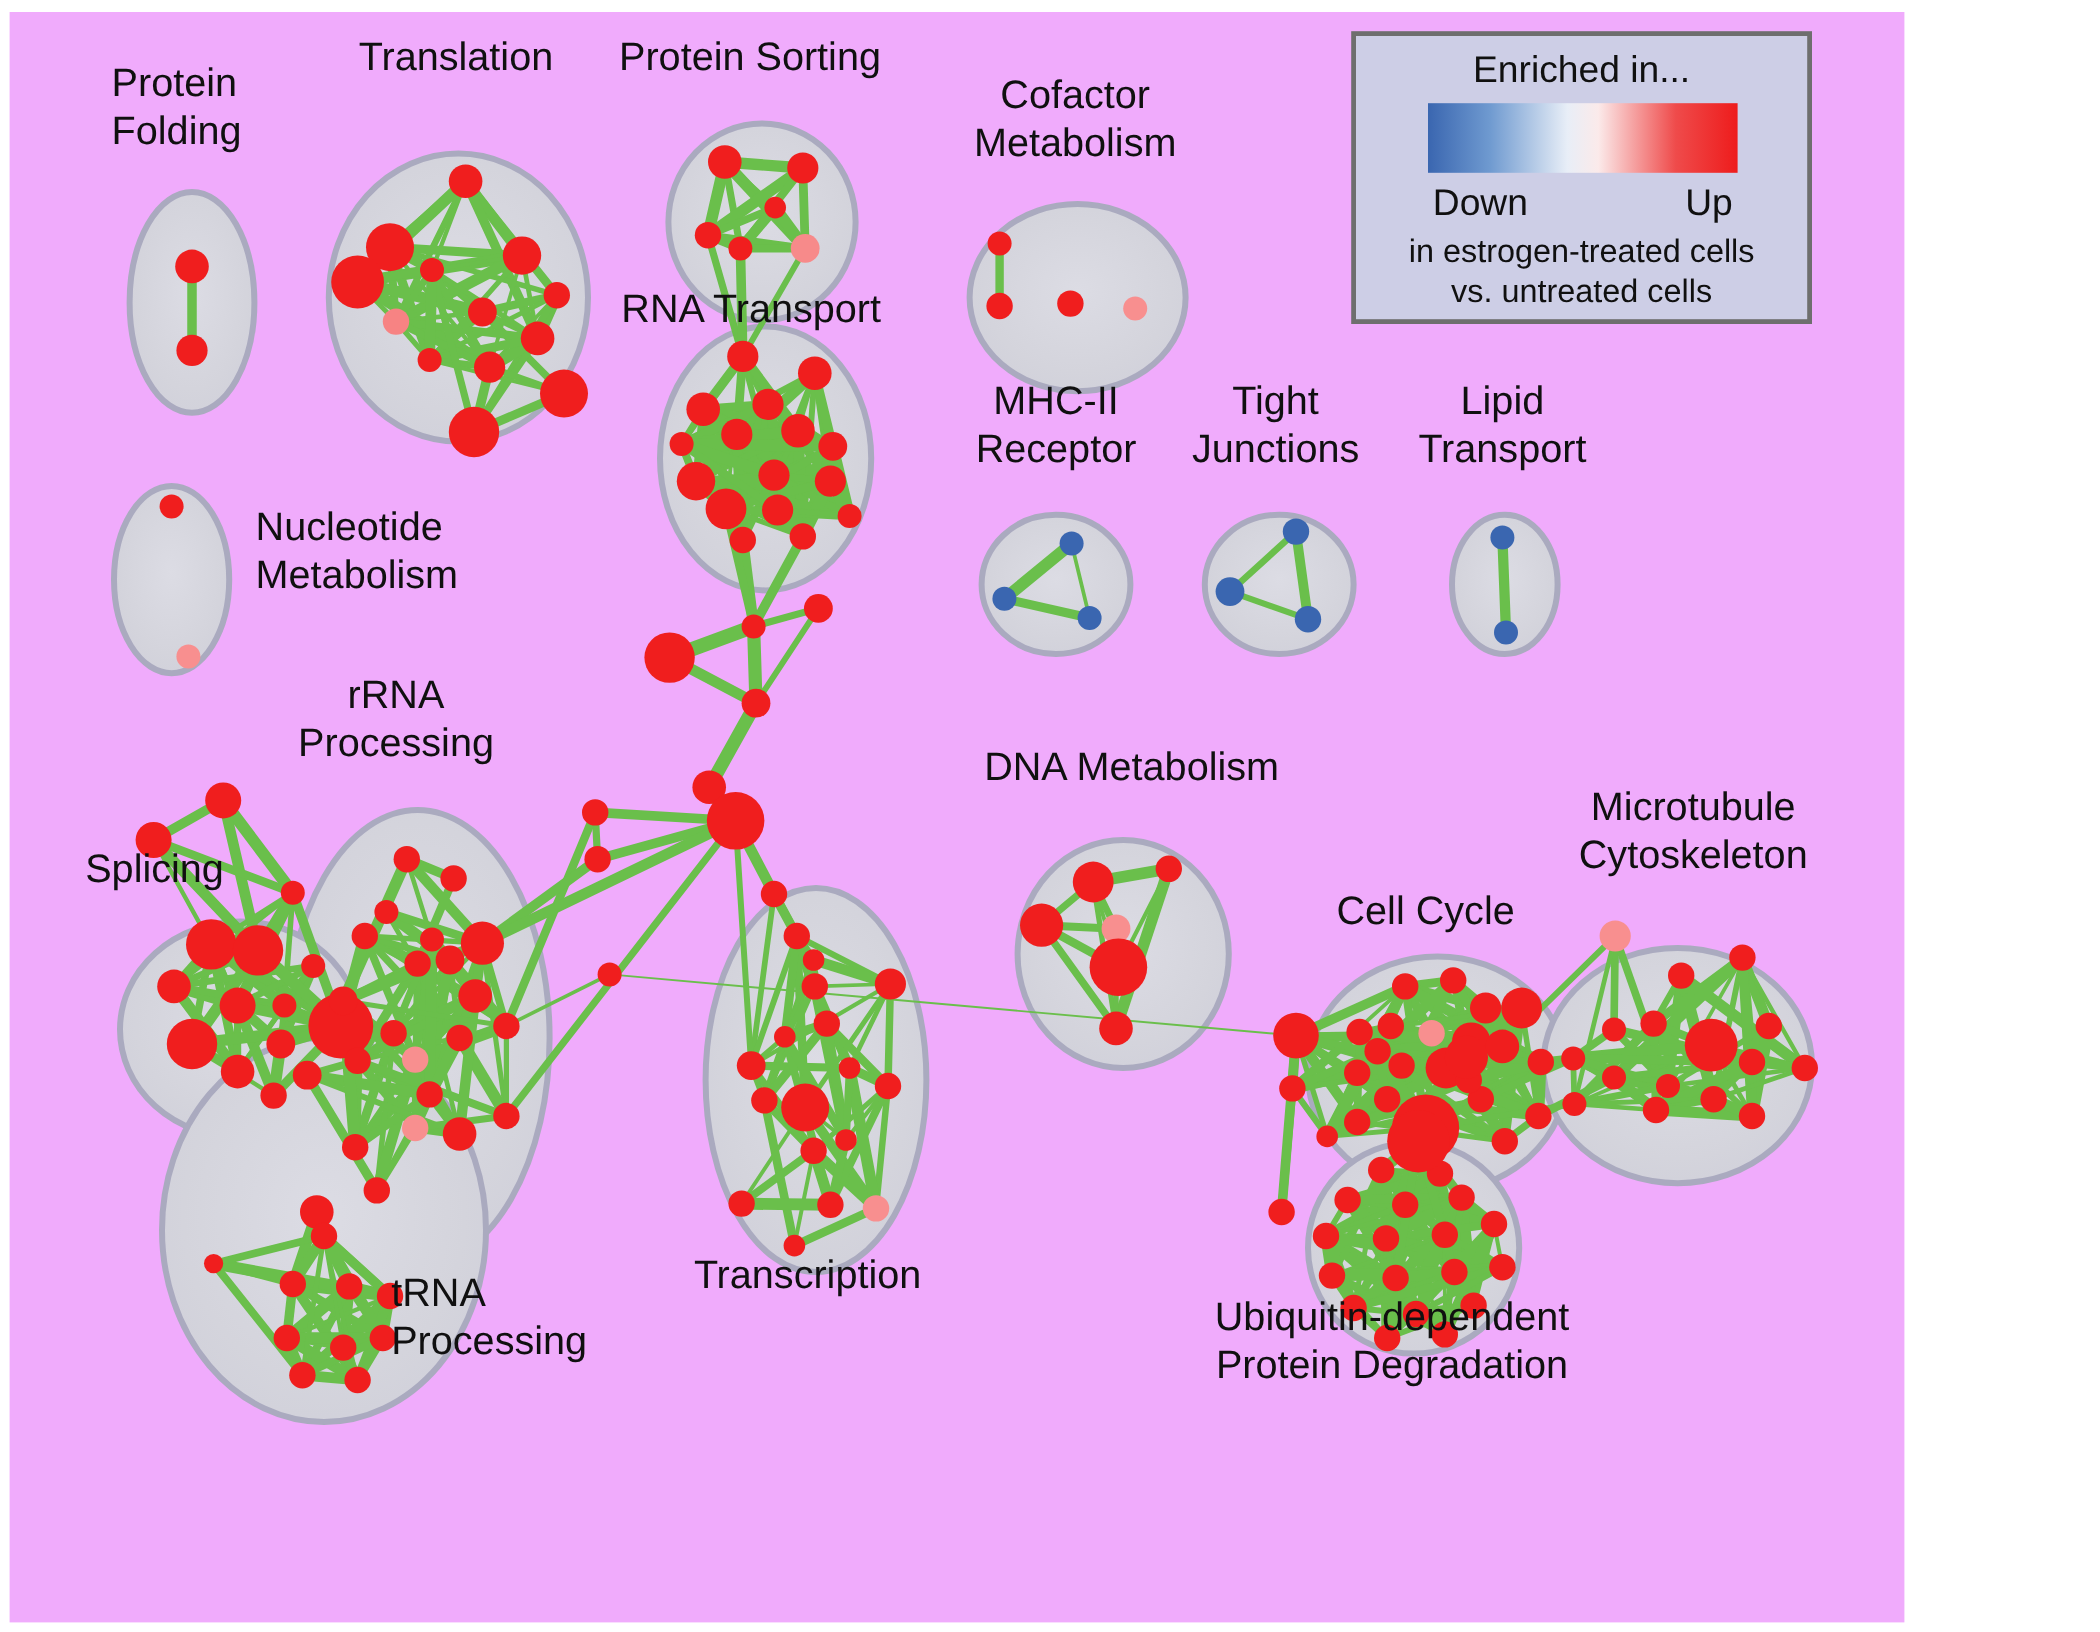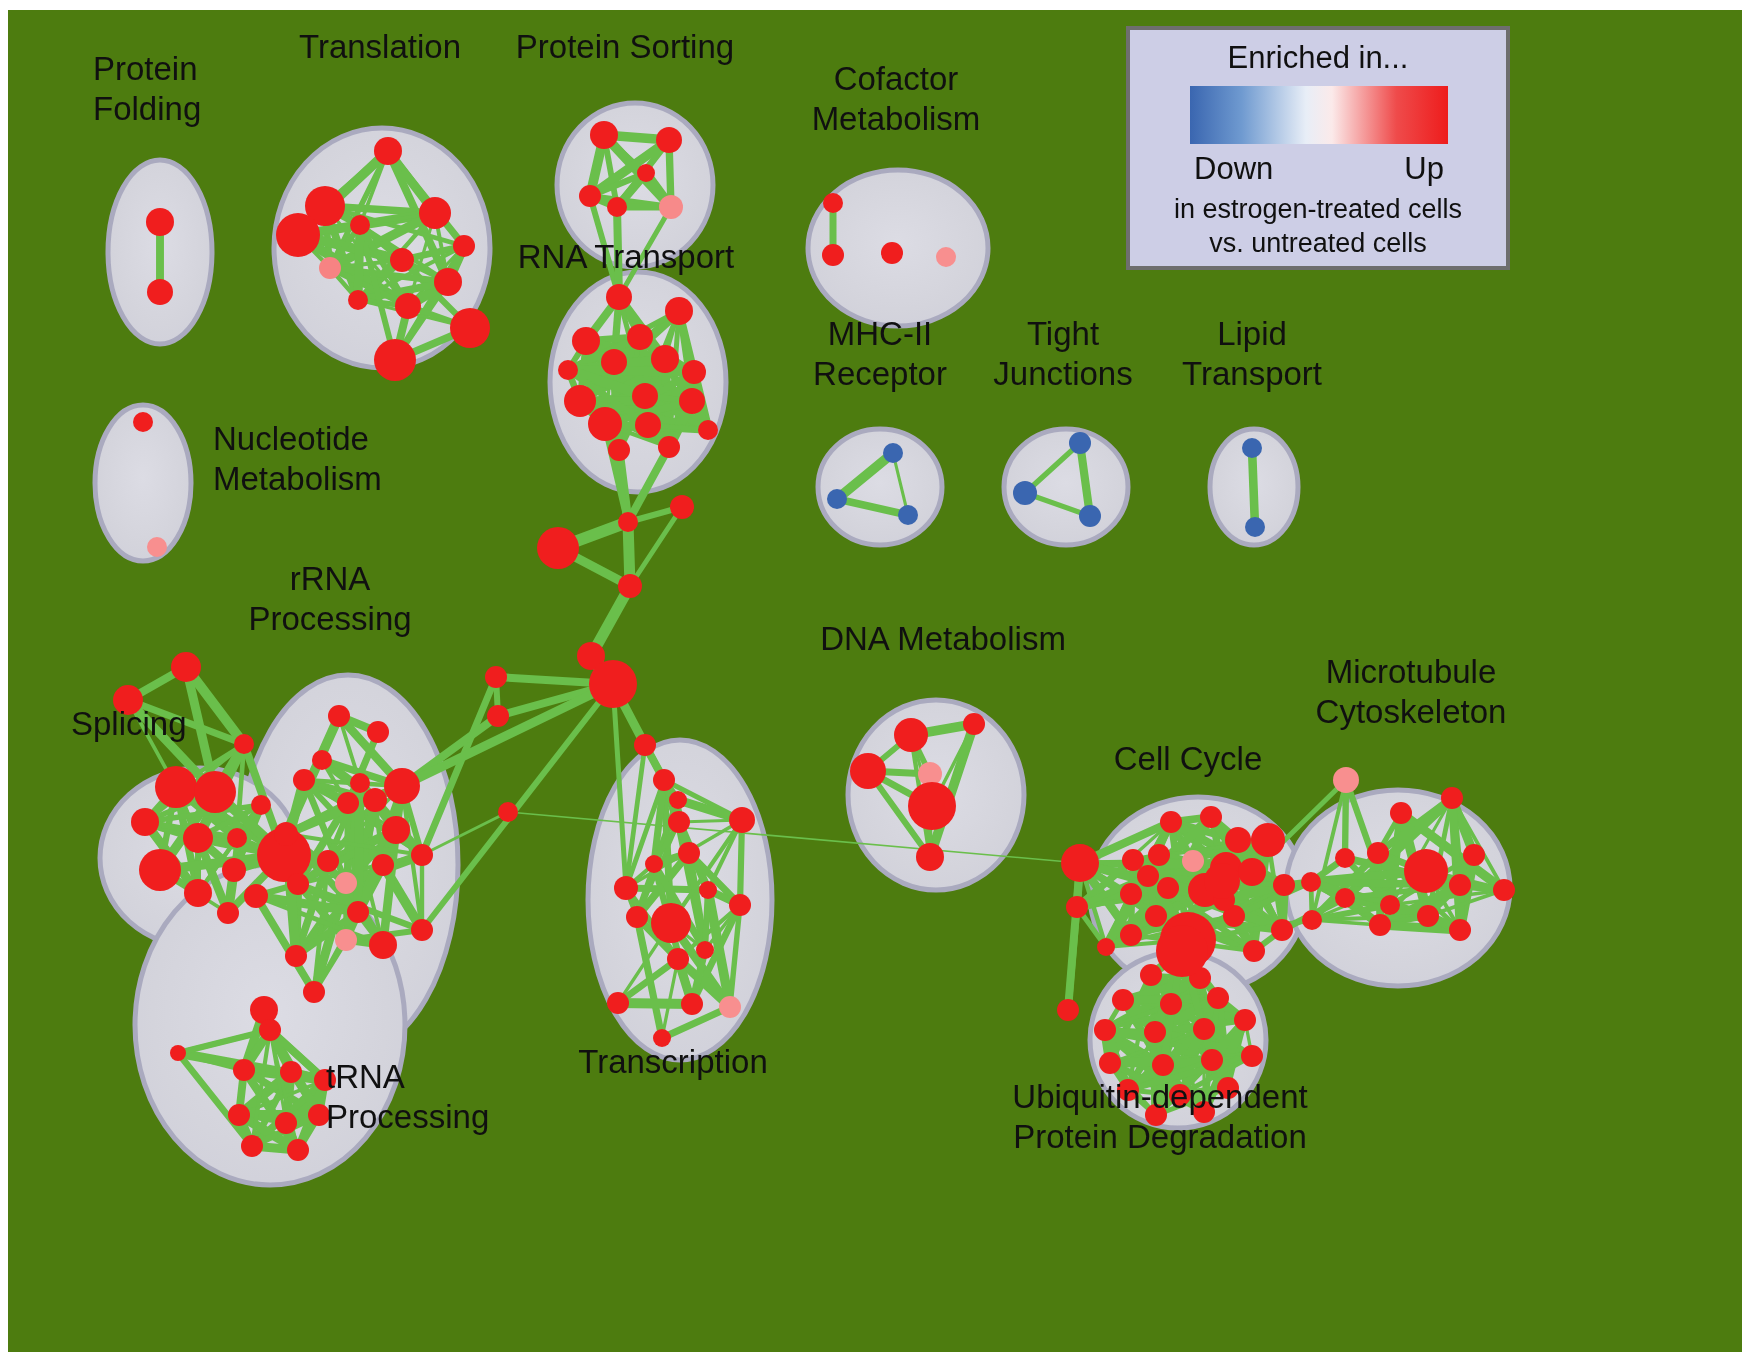--- a/index.html
+++ b/index.html
@@ -1,19 +1,19 @@
 <!DOCTYPE html>
 <html><head>
 <meta charset="utf-8">
 <title>Enrichment Map Network</title>
 <style>
   html,body{margin:0;padding:0;background:#ffffff;}
   body{width:1750px;height:1360px;font-family:"Liberation Sans",sans-serif;overflow:hidden;}
   #stage{position:relative;width:1750px;height:1360px;background:#ffffff;}
-  #canvas{position:absolute;left:8px;top:10px;width:1734px;height:1342px;background:#4d7c0f;}
+  #canvas{position:absolute;left:8px;top:10px;width:1579px;height:1342px;background:#f0abfc;}
   svg{display:block;}
   .cl-label{font-family:"Liberation Sans",sans-serif;font-size:33px;fill:#101010;font-weight:400;}
   .lg-title{font-family:"Liberation Sans",sans-serif;font-size:31px;fill:#101010;}
   .lg-end{font-family:"Liberation Sans",sans-serif;font-size:31px;fill:#101010;}
   .lg-sub{font-family:"Liberation Sans",sans-serif;font-size:27px;fill:#101010;}
 </style>
 </head>
 <body>
 
 <div id="stage">

